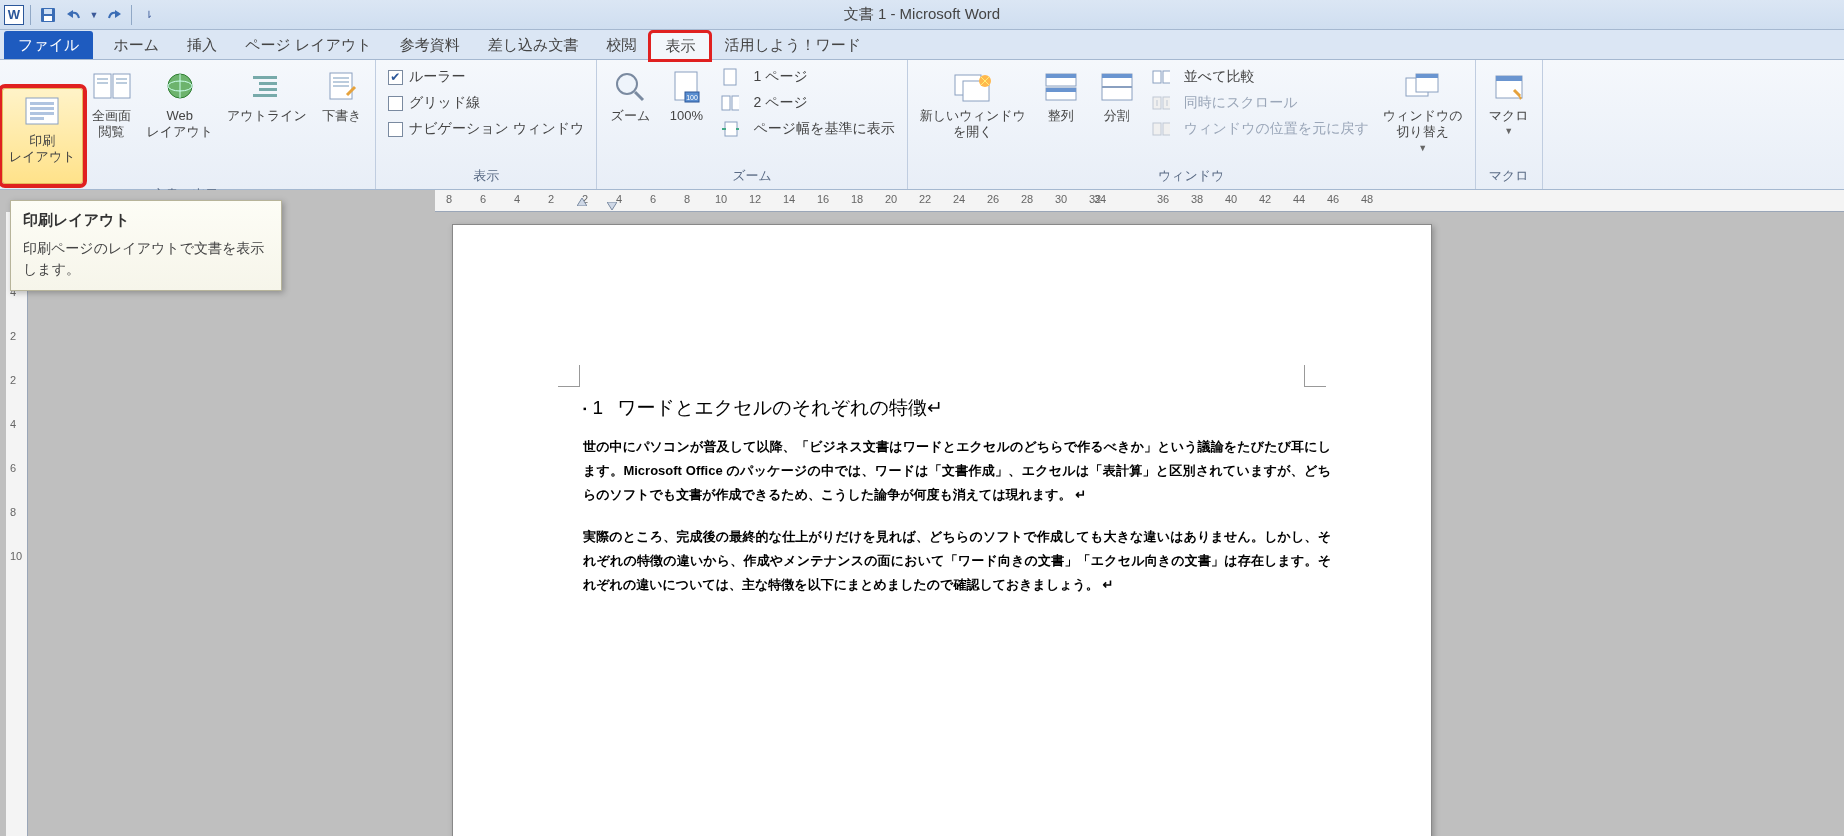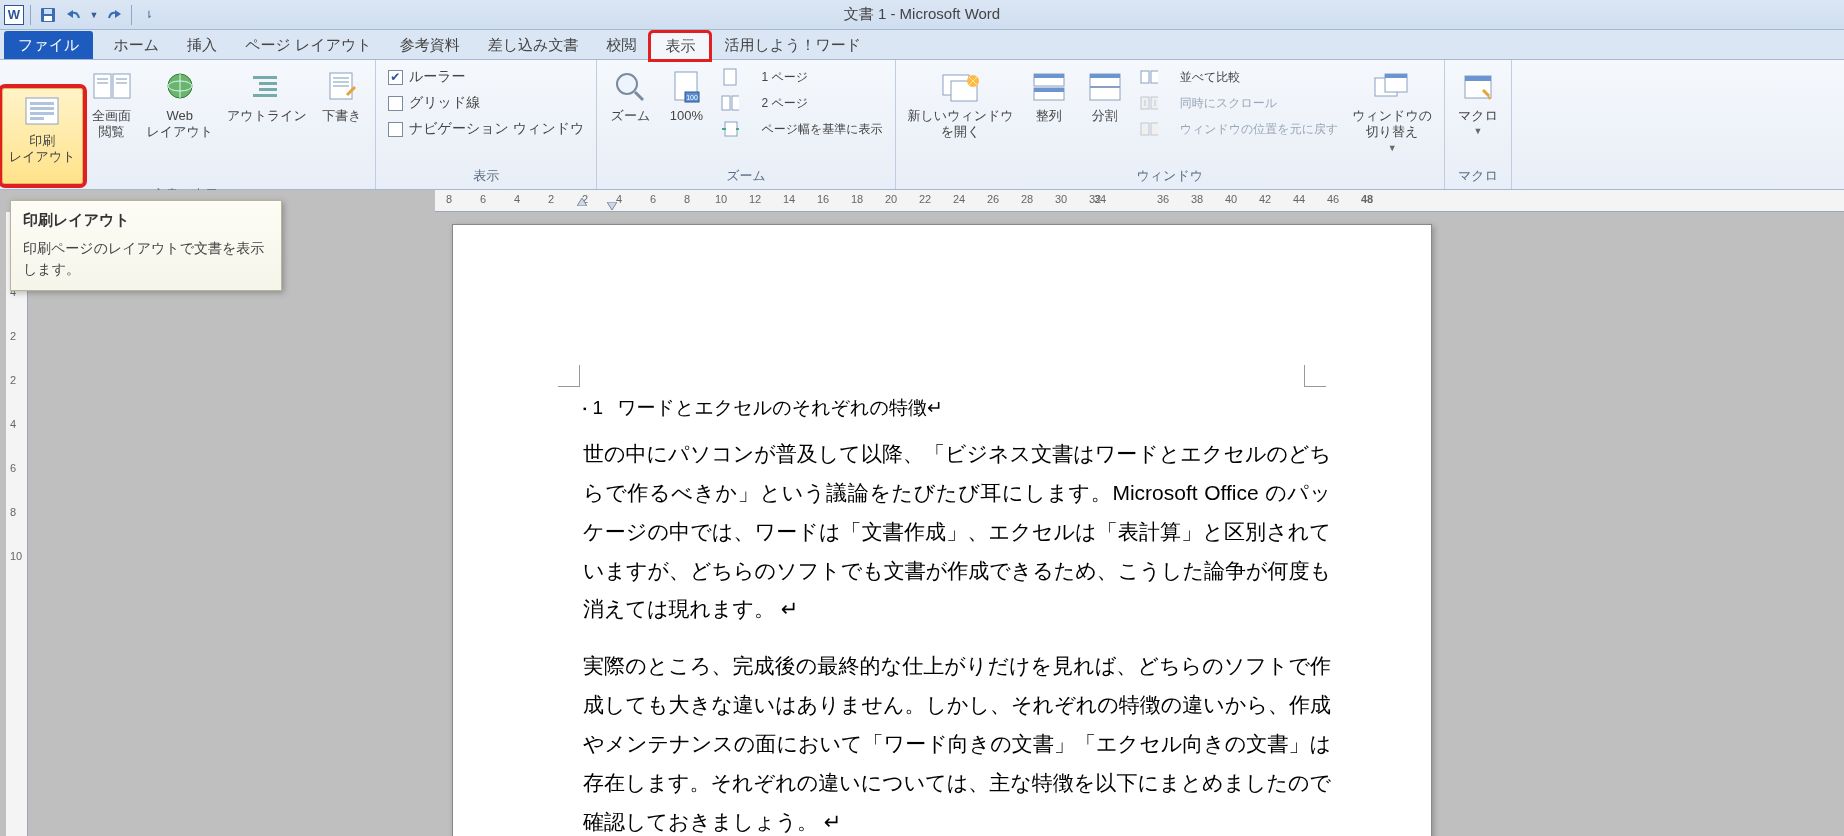--- a/index.html
+++ b/index.html
@@ -28,21 +28,21 @@
 
 .big-btn { display: flex; flex-direction: column; align-items: center; justify-content: flex-start; padding: 4px 6px; gap: 2px; min-width: 54px; height: 96px; cursor: default; }
 .big-btn.selected { background: linear-gradient(#fff3c8,#ffe28a); border: 1px solid #e6b85c; border-radius: 3px; }
 .big-btn.highlighted { outline: 4px solid #e02020; margin-top: 24px; }
 .big-ico { width: 40px; height: 38px; display: flex; align-items: center; justify-content: center; }
 .big-btn .lbl { font-size: 13px; color: #444; text-align: center; line-height: 1.25; }
 
 .chk-row { display: flex; align-items: center; gap: 6px; height: 26px; padding: 0 6px; font-size: 14px; color: #444; }
 .chk { width: 15px; height: 15px; border: 1px solid #7a8aa0; background: #fff; display: flex; align-items: center; justify-content: center; font-size: 12px; color: #2b579a; }
 
-.small-row { display: flex; align-items: center; gap: 22px; height: 26px; padding: 0 6px; font-size: 12px; color: #444; text-align: right; }
+.small-row { display: flex; align-items: center; gap: 14px; height: 26px; padding: 0 6px; font-size: 14px; color: #444; text-align: right; }
 .small-ico { width: 18px; height: 16px; display: inline-flex; align-items: center; justify-content: center; }
 .disabled { color: #9aa6b8; }
 
 
 .tooltip { position: absolute; left: 10px; top: 200px; width: 272px; background: linear-gradient(#fdfdf6,#f6f5ea); border: 1px solid #b7b49a; box-shadow: 2px 2px 6px rgba(0,0,0,.25); padding: 10px 12px; }
 .tooltip .tt-title { font-weight: bold; font-size: 15px; color: #333; margin-bottom: 8px; }
 .tooltip .tt-body { font-size: 14px; color: #444; line-height: 1.5; }
 
 
 .workspace { position: absolute; left: 0; top: 190px; right: 0; bottom: 0; background: #bfbfbf; }
@@ -53,21 +53,21 @@
 .v-ruler { position: absolute; left: 6px; top: 22px; width: 22px; bottom: 0; background: #f4f4f4; border-right: 1px solid #9aa6b8; }
 .v-tick { position: absolute; left: 4px; font-size: 11px; color: #666; transform: translateY(-50%); }
 .page { position: absolute; left: 452px; top: 34px; width: 980px; height: 1000px; background: #fff; border: 1px solid #888; box-shadow: 2px 2px 6px rgba(0,0,0,.25); }
 .crop { position: absolute; width: 22px; height: 22px; }
 .crop.tl { top: 140px; left: 105px; border-left: 1px solid #999; border-top: 1px solid #999; transform: rotate(180deg); }
 .crop.tr { top: 140px; right: 105px; border-right: 1px solid #999; border-top: 1px solid #999; transform: rotate(180deg); }
 .doc-content { position: absolute; top: 170px; left: 130px; right: 100px; font-family: "MS Mincho", serif; color: #000; }
 .doc-heading { font-size: 19px; margin-bottom: 14px; display: flex; gap: 14px; }
 .doc-heading .num { display: flex; align-items: center; gap: 6px; }
 .doc-heading .num::before { content: "▪"; font-size: 10px; }
-.doc-para { font-size: 21px; line-height: 1.85; margin-bottom: 18px; text-align: justify; }
+.doc-para { font-size: 13px; line-height: 1.85; margin-bottom: 18px; text-align: justify; font-weight: bold; }
 
 
 svg { display: block; }
 </style>
 </head>
 <body>
 
 <div class="titlebar">
   <div class="qat">
     <div class="word-icon">W</div>
@@ -374,21 +374,21 @@
         <span class="h-tick" style="left: 592px;">28</span>
         <span class="h-tick" style="left: 626px;">30</span>
         <span class="h-tick" style="left: 660px;">32</span>
         <span class="h-tick" style="left: 665px;">34</span>
         <span class="h-tick" style="left: 728px;">36</span>
         <span class="h-tick" style="left: 762px;">38</span>
         <span class="h-tick" style="left: 796px;">40</span>
         <span class="h-tick" style="left: 830px;">42</span>
         <span class="h-tick" style="left: 864px;">44</span>
         <span class="h-tick" style="left: 898px;">46</span>
-        <span class="h-tick" style="left: 932px; font-weight: bold;">48</span>
+        <span class="h-tick" style="left: 932px;">48</span>
       </div>
     <svg class="indent" style="left:142px;">
         <polygon points="0,10 10,10 5,2" fill="#cfd8e6" stroke="#7a8aa0"></polygon>
       </svg>
     <svg class="indent" style="left:172px;top:12px;">
         <polygon points="0,0 10,0 5,8" fill="#cfd8e6" stroke="#7a8aa0"></polygon>
       </svg>
   </div>
   <div class="v-ruler">
       <div id="v-ticks">

